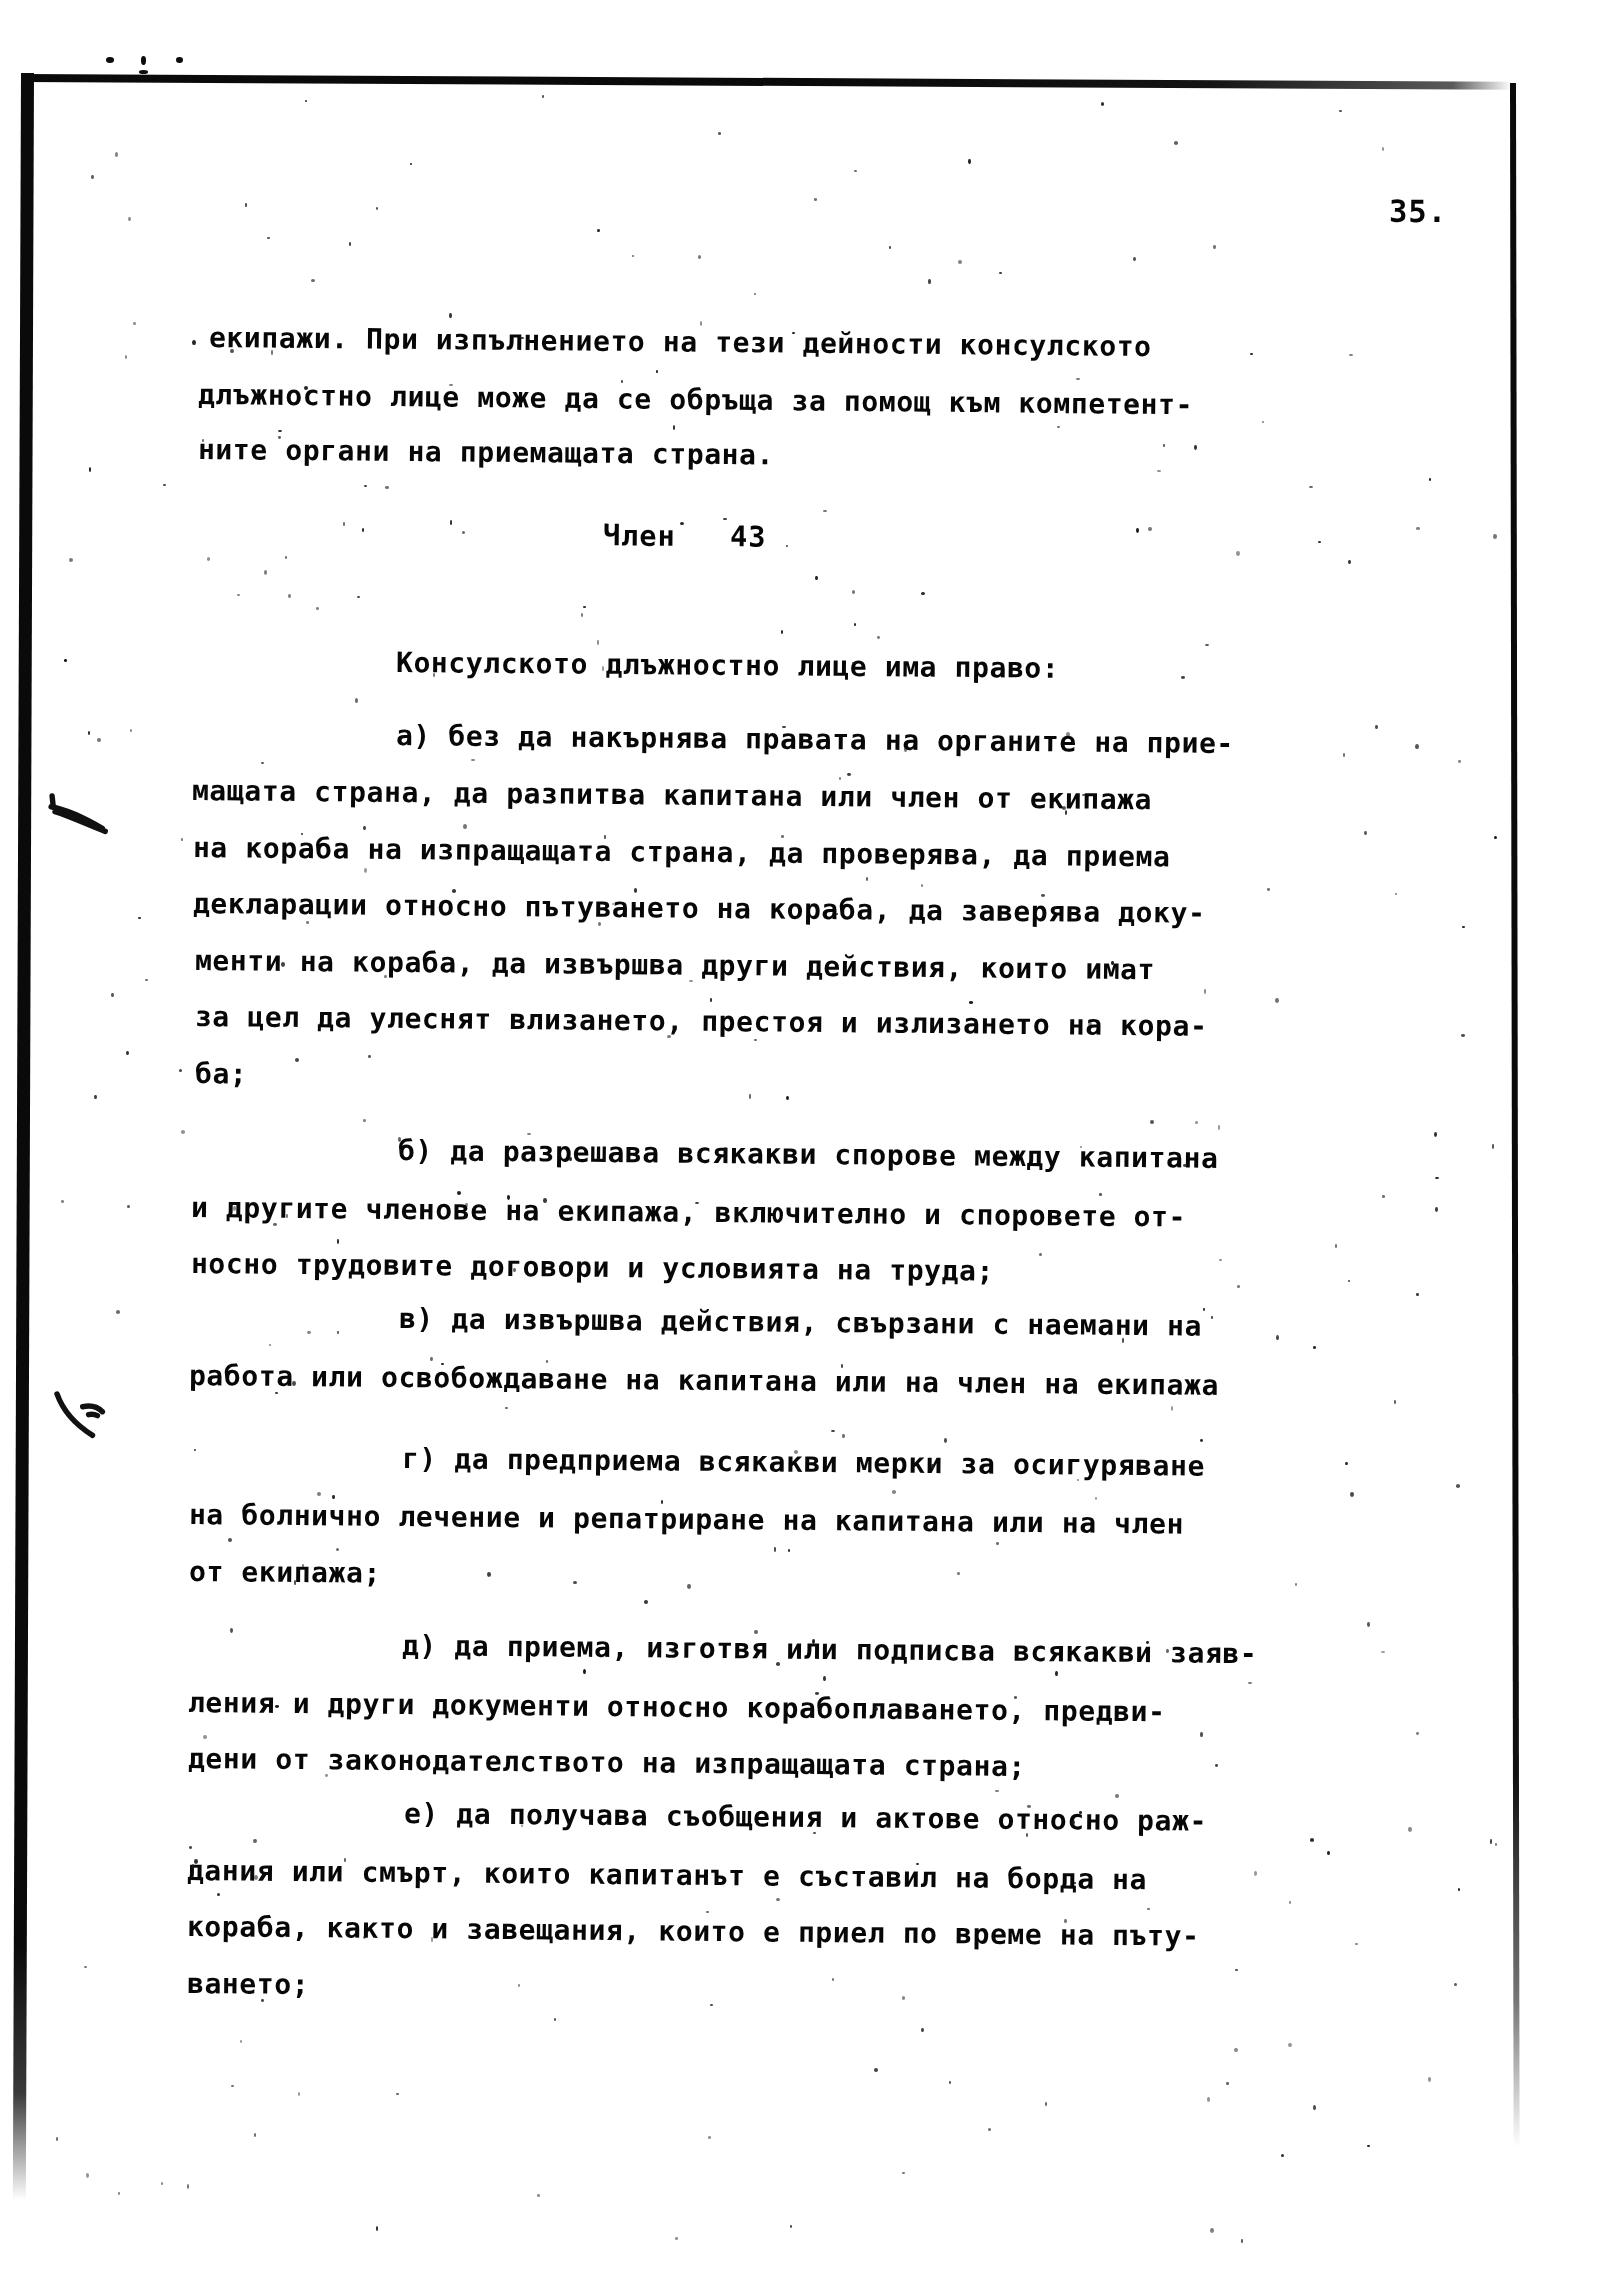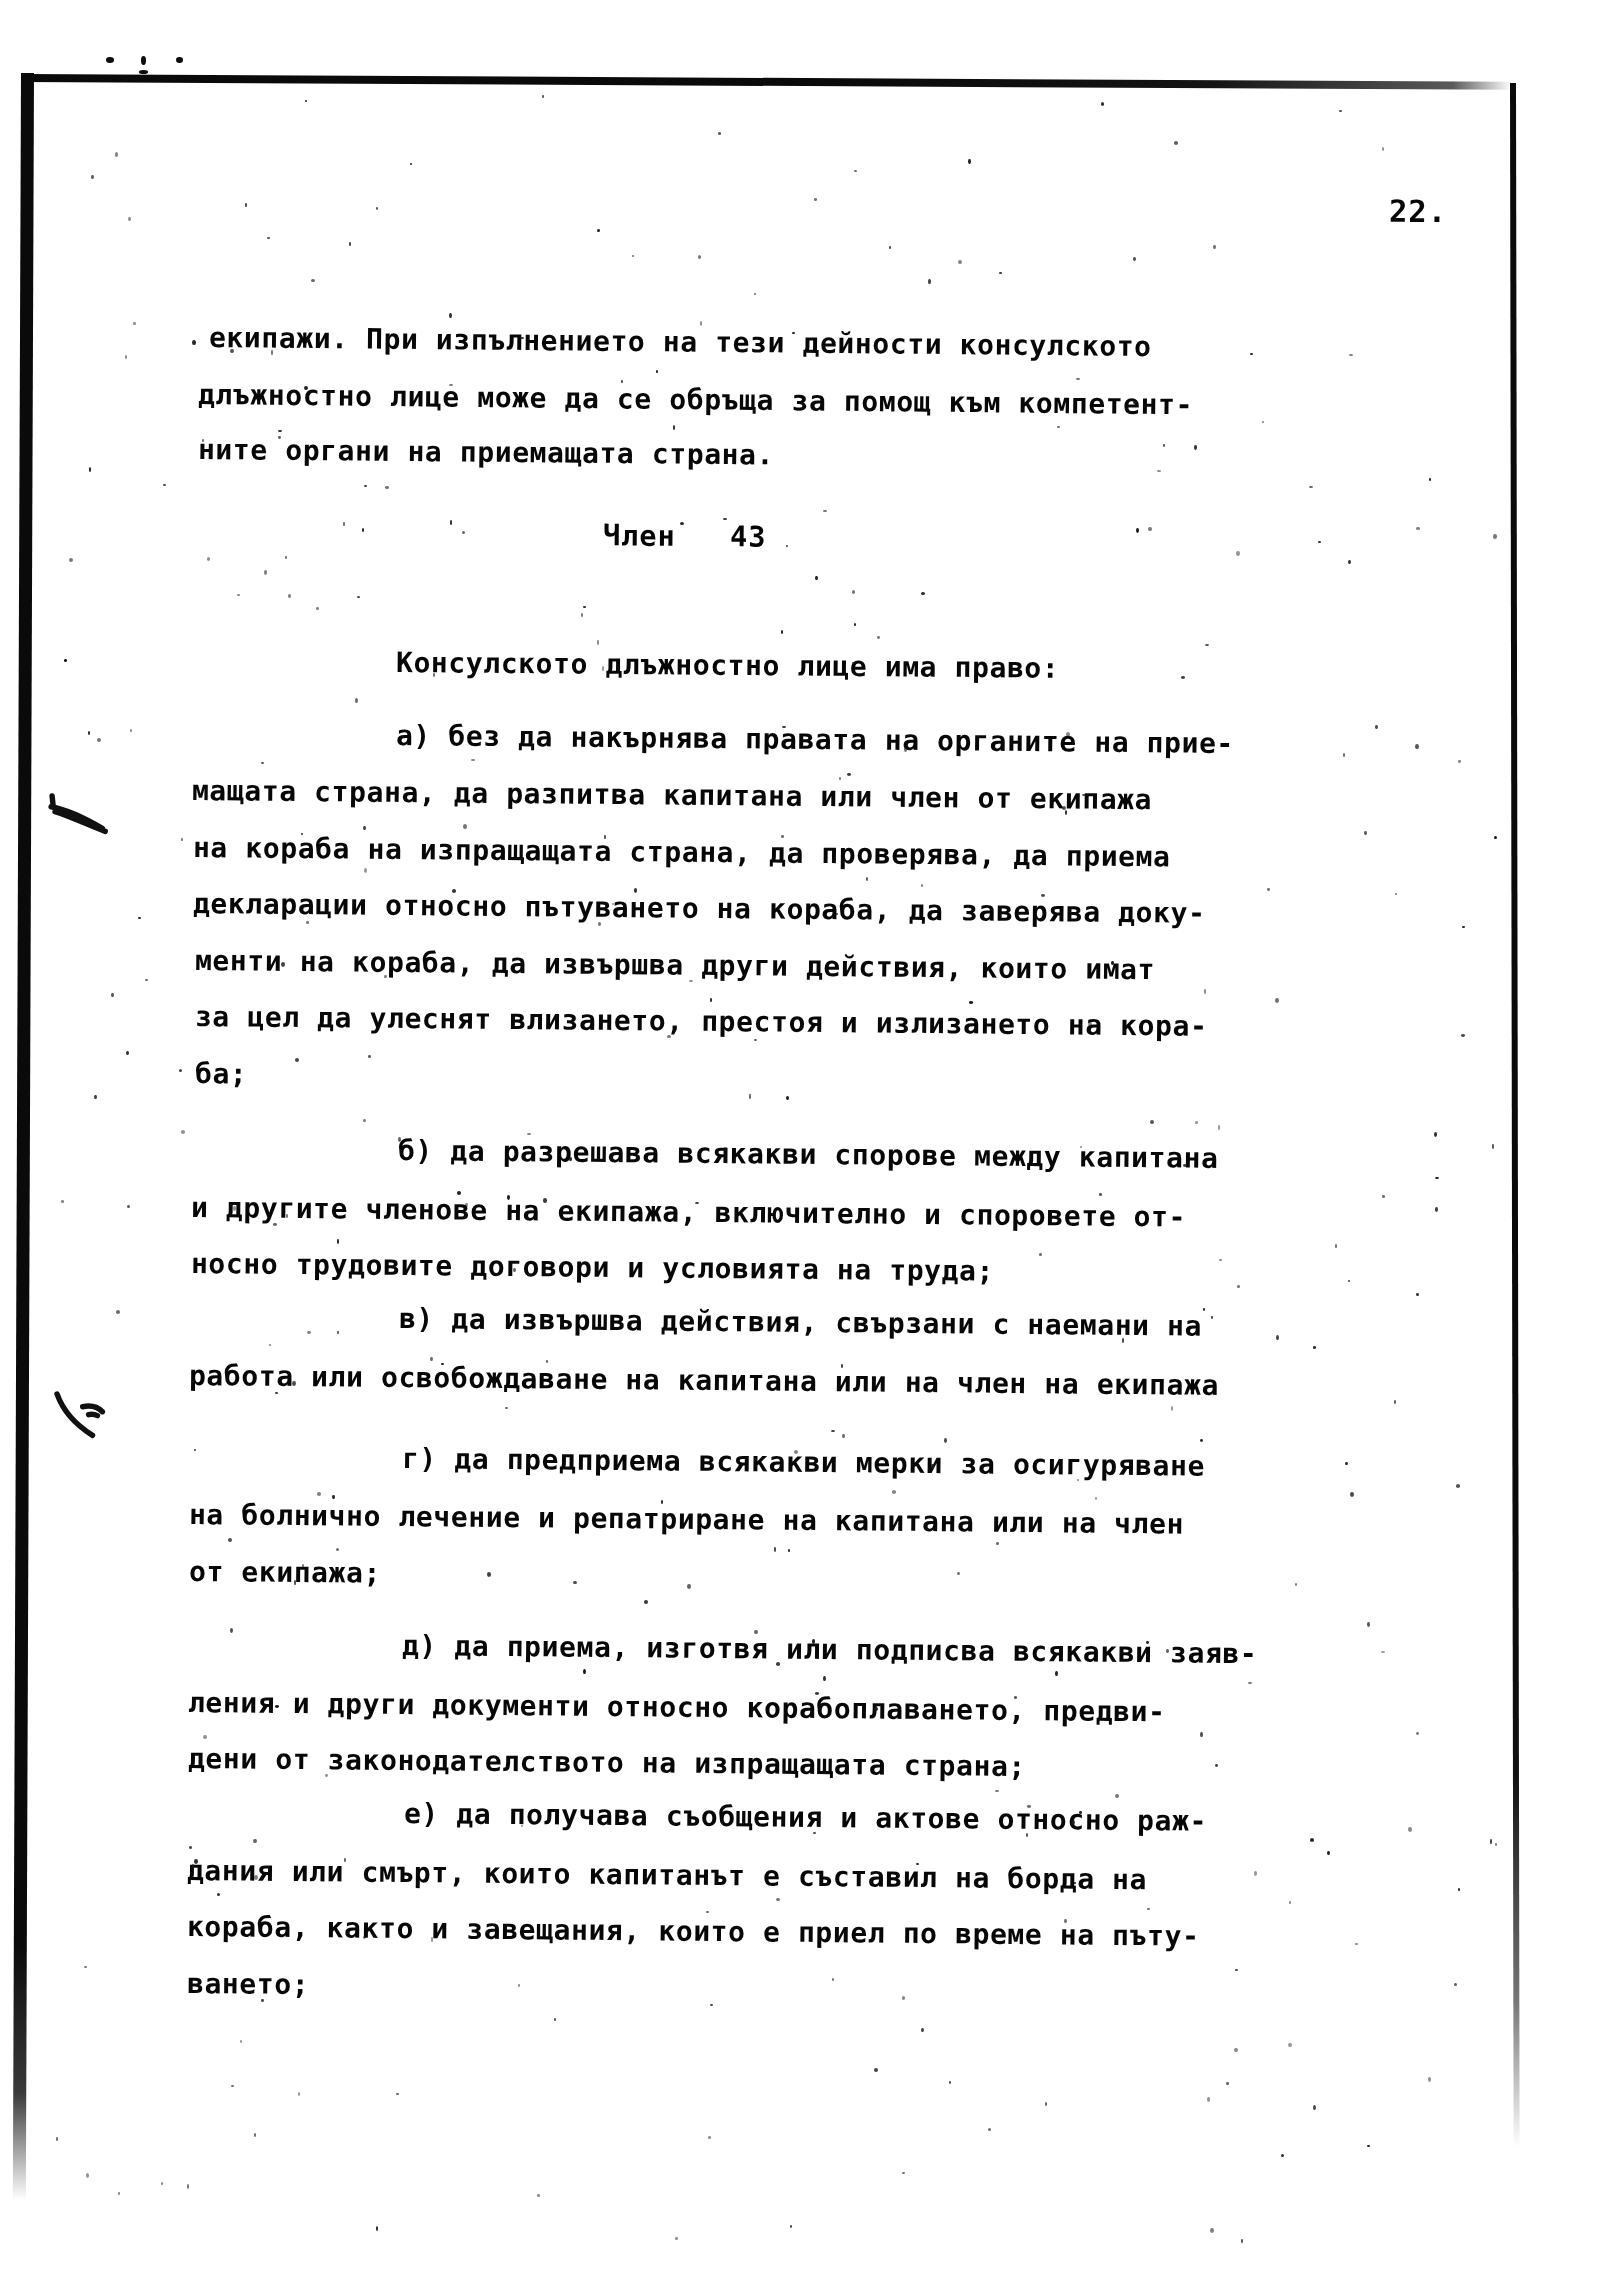--- a/index.html
+++ b/index.html
@@ -138,21 +138,21 @@
 
   <div class="frame-edge" id="frame-top"></div>
   <div class="frame-edge" id="frame-left"></div>
   <div class="frame-edge" id="frame-right"></div>
 
   <div class="ink-blob" style="left:106px;  top:57px; width:8.4px; height:6.4px;"></div>
   <div class="ink-blob" style="left:141px;  top:56px; width:5.4px; height:9.3px;"></div>
   <div class="ink-blob" style="left:176px;  top:57px; width:7.4px; height:6.4px;"></div>
   <div class="ink-blob" style="left:139px;  top:70px; width:8.8px; height:3.9px;"></div>
 
-  <div id="page-number">22.</div>
+  <div id="page-number">35.</div>
 
   <div id="article-heading">Член   43</div>
 
   <div id="text-block">
       <div class="doc-line" id="l01" style="left: 209px; top: 324px; transform: rotate(0.55deg);">екипажи. При изпълнението на тези дейности консулското</div>
       <div class="doc-line" id="l02" style="left: 198px; top: 381px; transform: rotate(0.6deg);">длъжностно лице може да се обръща за помощ към компетент-</div>
       <div class="doc-line" id="l03" style="left: 198px; top: 436px; transform: rotate(0.55deg);">ните органи на приемащата страна.</div>
       <div class="doc-line" id="l04" style="left: 396px; top: 649px; transform: rotate(0.5deg);">Консулското длъжностно лице има право:</div>
       <div class="doc-line" id="l05" style="left: 396px; top: 722px; transform: rotate(0.55deg);">а) без да накърнява правата на органите на прие-</div>
       <div class="doc-line" id="l06" style="left: 192px; top: 777px; transform: rotate(0.55deg);">мащата страна, да разпитва капитана или член от екипажа</div>

